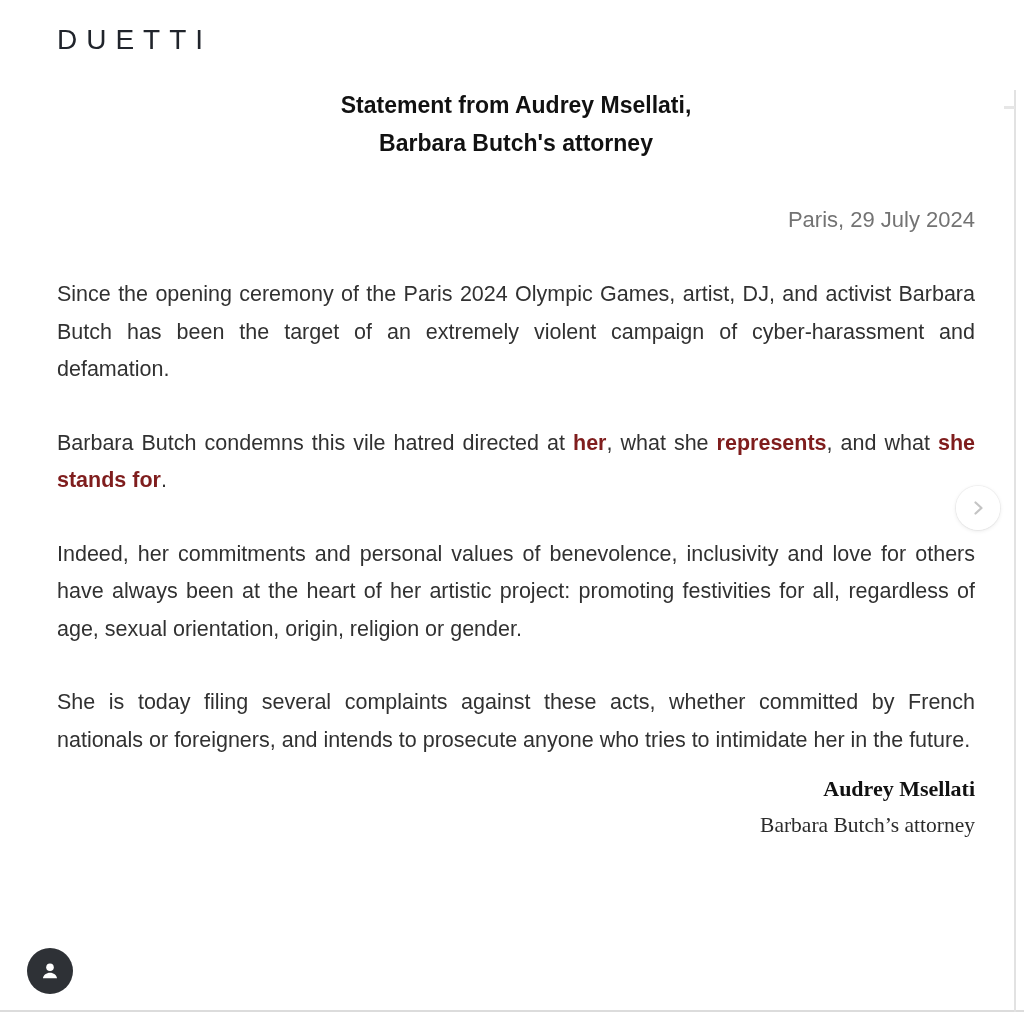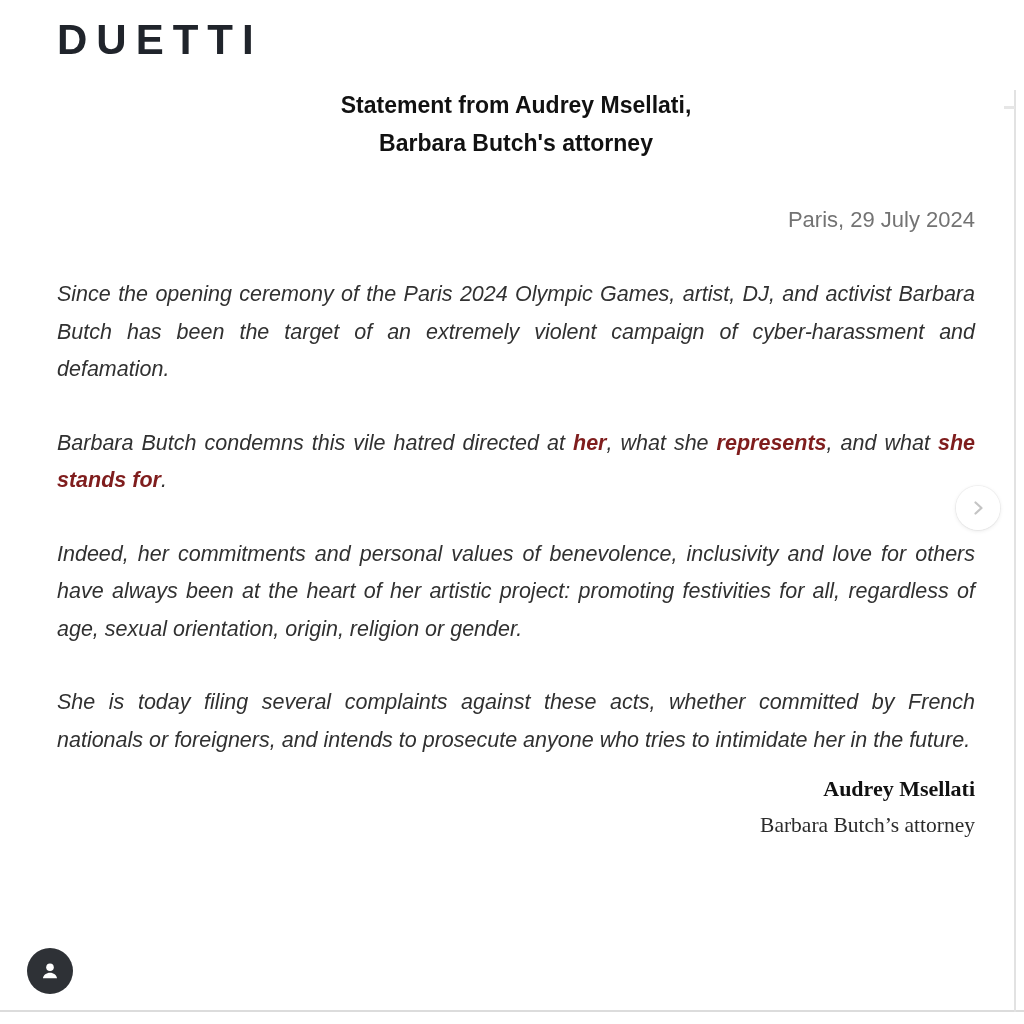--- a/index.html
+++ b/index.html
@@ -13,22 +13,22 @@
     background: #ffffff;
     border-bottom: 2px solid #dcdcdc;
   }
 
   .content { padding: 16px 49px 0 57px; }
 
   .logo {
     margin-top: 2px;
     height: 44px;
     line-height: 44px;
-    font-size: 42px;
-    font-weight: 700;
+    font-size: 28px;
+    font-weight: 400;
     letter-spacing: 9px;
     color: #20242b;
   }
 
   .title {
     margin-top: 24px;
     text-align: center;
     font-size: 23px;
     font-weight: 700;
     line-height: 38px;
@@ -44,21 +44,20 @@
   }
 
   .body-text { margin-top: 44px; }
 
   .para {
     font-size: 21.5px;
     line-height: 37.5px;
     text-align: justify;
     color: #313131;
     margin-bottom: 36px;
-    font-style: italic;
   }
   .para strong { font-weight: 700; color: #7f1d1d; }
   .para:last-child { margin-bottom: 12px; }
 
   .signature {
     margin-top: 9px;
     text-align: right;
     line-height: 36px;
     font-family: Liberation Serif, serif;
   }

